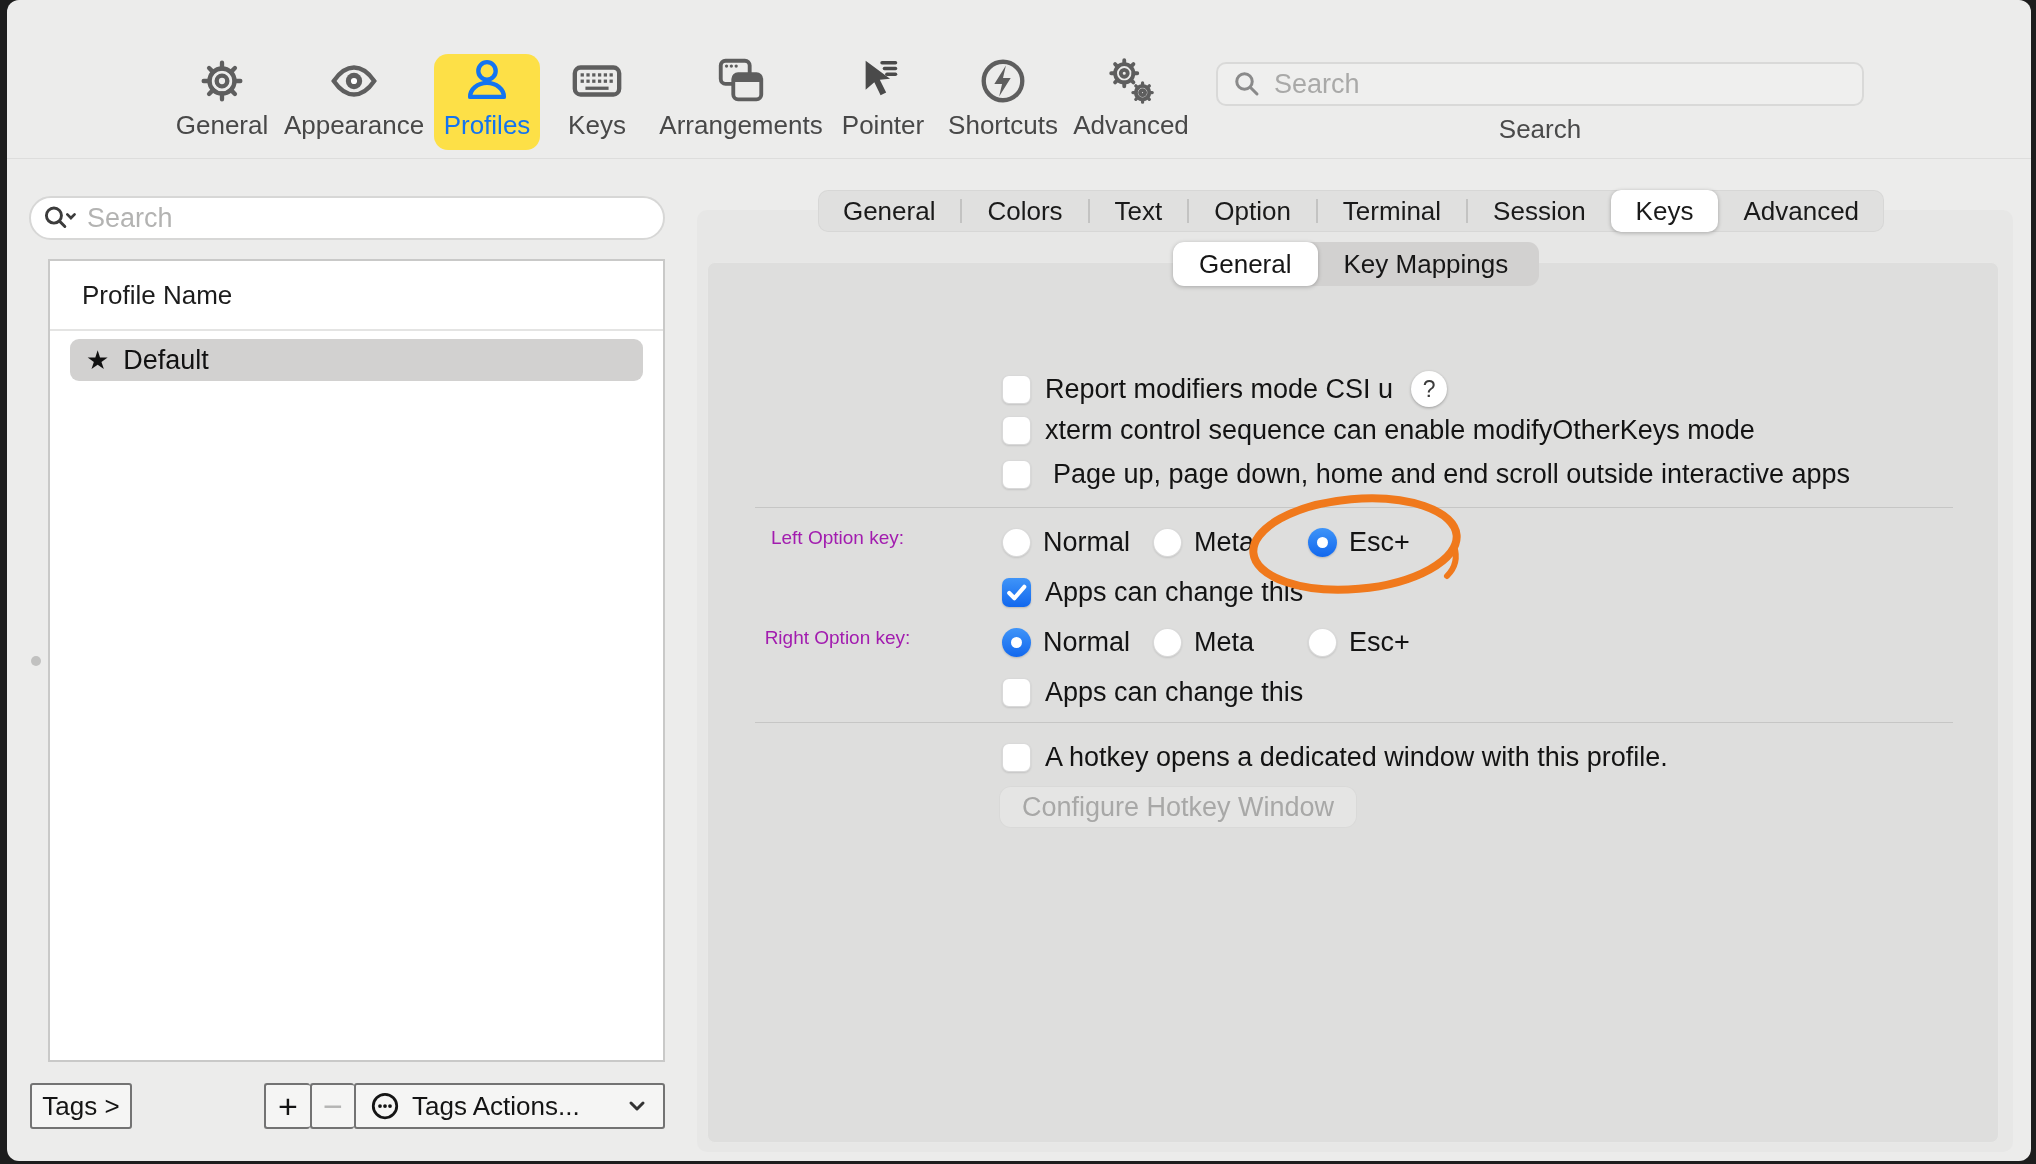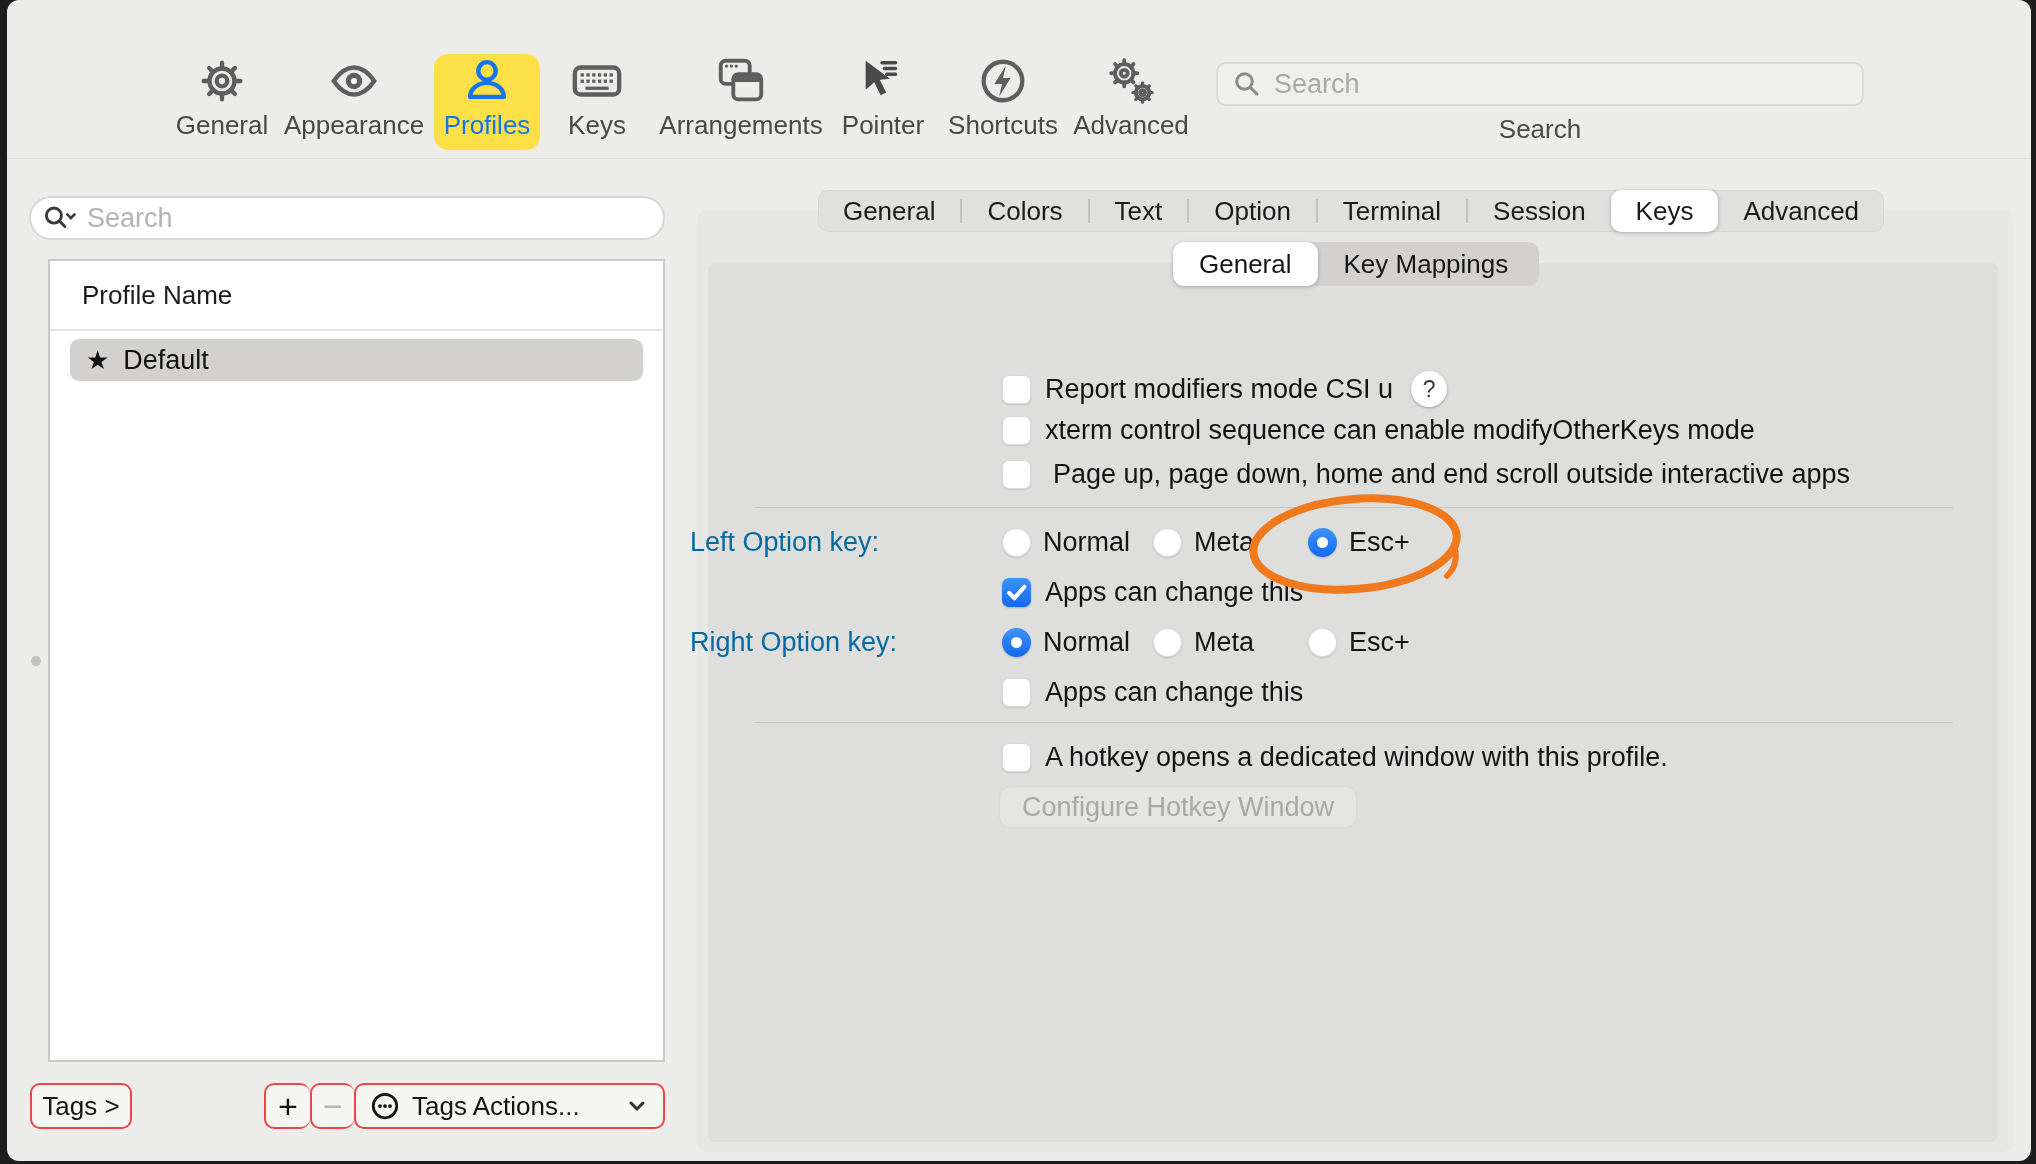--- a/index.html
+++ b/index.html
@@ -30,21 +30,21 @@
 
   
   .side-search { position:absolute; left:22px; top:196px; width:636px; height:44px; background:#fff; border:2px solid #d7d7d6; border-radius:22px; display:flex; align-items:center; padding:0 12px; }
   .side-search input { border:none; outline:none; background:transparent; font-size:27px; color:#333; width:100%; margin-left:10px; font-family:inherit; }
   .side-search input::placeholder { color:#b3b3b2; }
   .listbox { position:absolute; left:41px; top:259px; width:617px; height:803px; background:#fff; border:2px solid #c9c9c8; }
   .list-header { height:70px; display:flex; align-items:center; padding-left:32px; font-size:26px; color:#1c1c1c; border-bottom:2px solid #e4e4e3; }
   .profile-row { margin:8px 20px 0 20px; height:42px; border-radius:9px; display:flex; align-items:center; padding-left:16px; font-size:27px; color:#111; }
   .profile-row.sel { background:#d2d1d0; }
   .star { font-family:"DejaVu Sans",sans-serif; font-size:26px; margin-right:14px; color:#111; }
-  .btn { background:#f5f5f4; border:2px solid #ef4444; font-size:26px; color:#141414; display:flex; align-items:center; justify-content:center; border-radius:10px; }
+  .btn { background:#f5f5f4; border:2px solid #737373; font-size:26px; color:#141414; display:flex; align-items:center; justify-content:center; border-radius:3px; }
   #tags-btn { position:absolute; left:23px; top:1083px; width:102px; height:46px; }
   #plus-btn { position:absolute; left:257px; top:1083px; width:46px; height:46px; font-size:34px; font-weight:300; border-right:none; }
   #minus-btn { position:absolute; left:303px; top:1083px; width:44px; height:46px; font-size:34px; color:#b5b5b4; border-right:none; }
   #actions-btn { position:absolute; left:347px; top:1083px; width:311px; height:46px; justify-content:flex-start; padding:0 14px; }
   #actions-btn .albl { margin-left:12px; }
   #actions-btn .chev { margin-left:auto; }
   .edge-dot { position:absolute; left:24px; top:656px; width:10px; height:10px; border-radius:50%; background:#c1c1c0; }
 
   
   .rpanel-outer { position:absolute; left:690px; top:210px; width:1316px; height:942px; background:#e7e7e6; border-radius:10px; }
@@ -61,21 +61,21 @@
 
   
   .row { position:absolute; display:flex; align-items:center; }
   .cb { width:29px; height:29px; border-radius:7px; background:#fff; box-shadow:inset 0 0 0 1px rgba(0,0,0,0.15), 0 1px 2px rgba(0,0,0,0.12); flex:0 0 29px; }
   .cb.on { background:linear-gradient(180deg,#3f94f8,#1268ee); box-shadow:0 1px 2px rgba(0,0,0,0.18); display:flex; align-items:center; justify-content:center; }
   .radio { width:29px; height:29px; border-radius:50%; background:#fff; box-shadow:inset 0 0 0 1px rgba(0,0,0,0.15), 0 1px 2px rgba(0,0,0,0.12); flex:0 0 29px; position:relative; }
   .radio.on { background:linear-gradient(180deg,#3f94f8,#1268ee); box-shadow:0 1px 2px rgba(0,0,0,0.18); }
   .radio.on:after { content:""; position:absolute; left:9px; top:9px; width:11px; height:11px; border-radius:50%; background:#fff; }
   .ck-label { font-size:27px; color:#131313; margin-left:14px; white-space:nowrap; }
   .opt-label { font-size:27px; color:#131313; margin-left:12px; white-space:nowrap; }
-  .field-label { position:absolute; width:295px; left:683px; text-align:left; font-size:27px; color:#0369a1; white-space:nowrap; }
+  .field-label { position:absolute; width:295px; left:683px; text-align:center; font-size:19px; color:#a21caf; white-space:nowrap; }
   .hr { position:absolute; left:748px; width:1198px; height:1px; background:#c6c6c5; }
   .help-badge { width:36px; height:36px; border-radius:50%; background:#fff; box-shadow:0 1px 3px rgba(0,0,0,0.3); display:flex; align-items:center; justify-content:center; font-size:23px; color:#3c3c3c; margin-left:18px; }
   .cfg-btn { position:absolute; left:992px; top:786px; width:358px; height:42px; background:#e5e5e4; border-radius:12px; box-shadow:inset 0 0 0 1px rgba(0,0,0,0.05); font-size:27px; color:#a8a8a7; display:flex; align-items:center; justify-content:center; }
   .annotation { position:absolute; left:1226px; top:484px; pointer-events:none; }
   svg { display:block; }
 </style>
 </head>
 <body>
 
 <div class="window">

